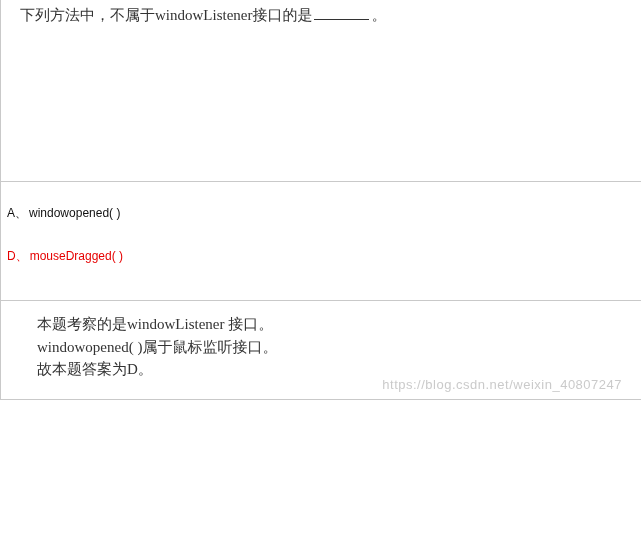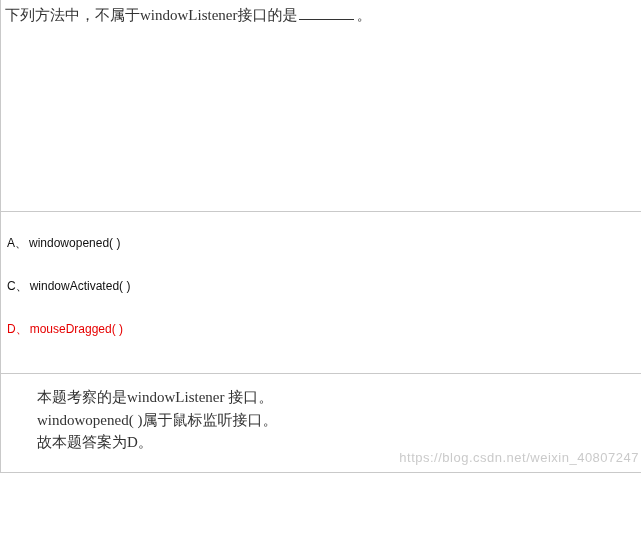--- a/index.html
+++ b/index.html
@@ -9,22 +9,22 @@
     background: #fff;
     font-family: "Microsoft YaHei", Arial, sans-serif;
     width: 641px;
     height: 538px;
     position: relative;
   }
   .question-panel {
     border: 1px solid #c9c9c9;
     border-top: none;
     border-right: none;
-    height: 212px;
-    padding: 4px 4px;
+    height: 182px;
+    padding: 4px 19px;
   }
   .question-text {
     font-size: 15px;
     color: #333;
     line-height: 1.5;
     font-family: SimSun, "宋体", serif;
   }
   .blank {
     display: inline-block;
     border-bottom: 1px solid #333;
@@ -55,44 +55,41 @@
     border-right: none;
     padding: 12px 36px 18px 36px;
     font-size: 15px;
     color: #333;
     font-family: SimSun, "宋体", serif;
     line-height: 1.5;
     position: relative;
   }
   .watermark {
     position: absolute;
-    right: 2px;
+    right: 19px;
     bottom: 4px;
     font-size: 13px;
     color: rgba(150,150,150,0.5);
     font-family: Arial, sans-serif;
     letter-spacing: 0.5px;
   }
 </style>
 </head>
 <body>
 
 <div class="question-panel">
   <div class="question-text">
     <span>下列方法中，不属于windowListener接口的是</span><span class="blank"></span><span>。</span>
   </div>
 </div>
 
 <div class="options-panel">
   <div class="opt">
     <span class="opt-letter">A、</span><span>windowopened( )</span>
   </div>
-  <div class="opt">
-    <span class="opt-letter">C、</span><span>windowActivated( )</span>
-  </div>
   <div class="opt correct">
     <span class="opt-letter">D、</span><span>mouseDragged( )</span>
   </div>
 </div>
 
 <div class="explanation-panel">
   <div>本题考察的是windowListener 接口。</div>
   <div>windowopened( )属于鼠标监听接口。</div>
   <div>故本题答案为D。</div>
   <div class="watermark">https://blog.csdn.net/weixin_40807247</div>

